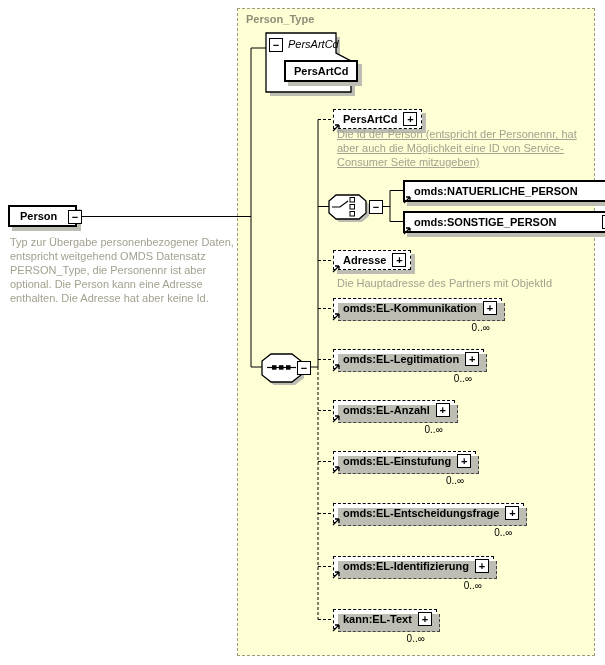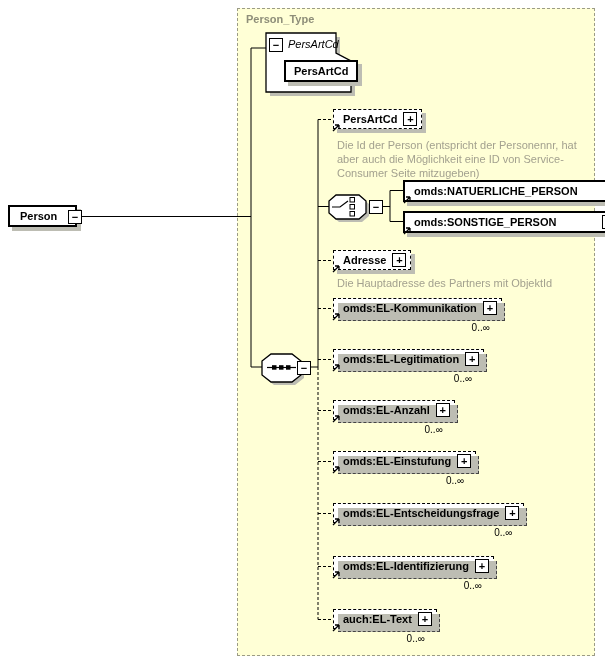--- a/index.html
+++ b/index.html
@@ -112,38 +112,39 @@
         <rect x="279" y="365.2" width="4.5" height="4.5"></rect>
         <rect x="286" y="365.2" width="4.5" height="4.5"></rect>
       </g>
     </g>
   </svg>
 
   <div class="person-box">
     <span>Person</span>
     <span class="toggle">−</span>
   </div>
+  <div class="annotation" style="left:10px;top:236px;width:235px;">Typ zur Übergabe personenbezogener Daten, entspricht weitgehend OMDS Datensatz PERSON_Type, die Personennr ist aber optional. Die Person kann eine Adresse enthalten. Die Adresse hat aber keine Id.</div>
 
   <span class="toggle abs attr-toggle">−</span>
   <span class="attr-label">PersArtCd</span>
   <span class="persartcd">PersArtCd</span>
 
   <span class="toggle abs choice-toggle">−</span>
   <span class="toggle abs seq-toggle">−</span>
 
   <div class="node" style="left:333px;top:109px;">
     <div class="el-box dashed shadowed">
       <svg class="ref-arrow" width="10" height="10">
         <path d="M2 9 L8 3 M8 3 H4 M8 3 V7" stroke="#000" stroke-width="1.3" fill="none"></path>
         </svg>
       <span>PersArtCd</span>
       <span class="toggle">+</span>
     </div>
   </div>
-  <div class="annotation" style="left:337px;top:139px;width:262px;">Die Id der Person (entspricht der Personennr, hat aber auch die Möglichkeit eine ID von Service-Consumer Seite mitzugeben)</div>
+  <div class="annotation" style="left:337px;top:128px;width:262px;text-decoration:underline;">Die Id der Person (entspricht der Personennr, hat aber auch die Möglichkeit eine ID von Service-Consumer Seite mitzugeben)</div>
 
   <div class="node" style="left:403px;top:180px;">
     <div class="el-box solid shadowed">
       <svg class="ref-arrow" width="10" height="10">
         <path d="M2 9 L8 3 M8 3 H4 M8 3 V7" stroke="#000" stroke-width="1.3" fill="none"></path>
         </svg>
       <span>omds:NATUERLICHE_PERSON</span>
       <span class="toggle">+</span>
     </div>
   </div>
@@ -233,19 +234,19 @@
       <span class="toggle">+</span>
     </div>
     <div class="occ">0..∞</div>
   </div>
 
   <div class="node" style="left:333px;top:609px;">
     <div class="el-box dashed repeat">
       <svg class="ref-arrow" width="10" height="10">
         <path d="M2 9 L8 3 M8 3 H4 M8 3 V7" stroke="#000" stroke-width="1.3" fill="none"></path>
         </svg>
-      <span>auch:EL-Text</span>
+      <span>kann:EL-Text</span>
       <span class="toggle">+</span>
     </div>
     <div class="occ">0..∞</div>
   </div>
 
 </div>
 
 </body></html>

